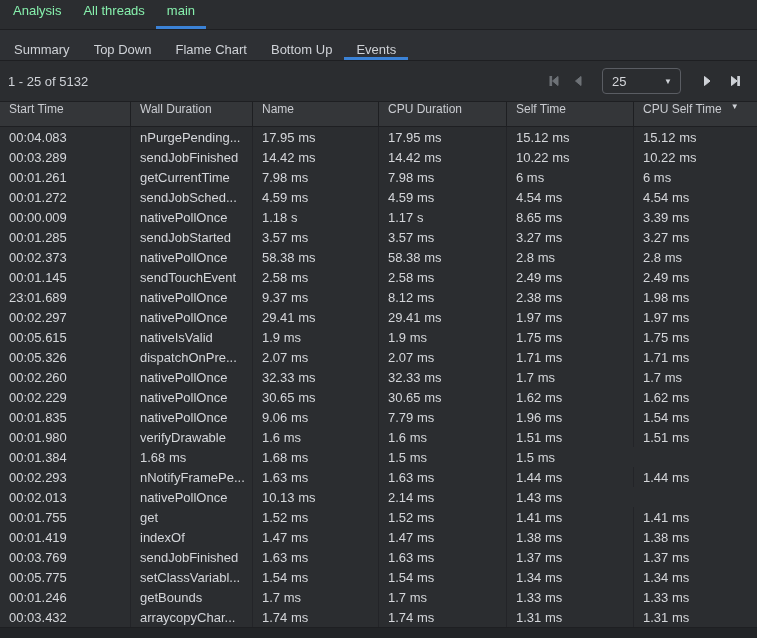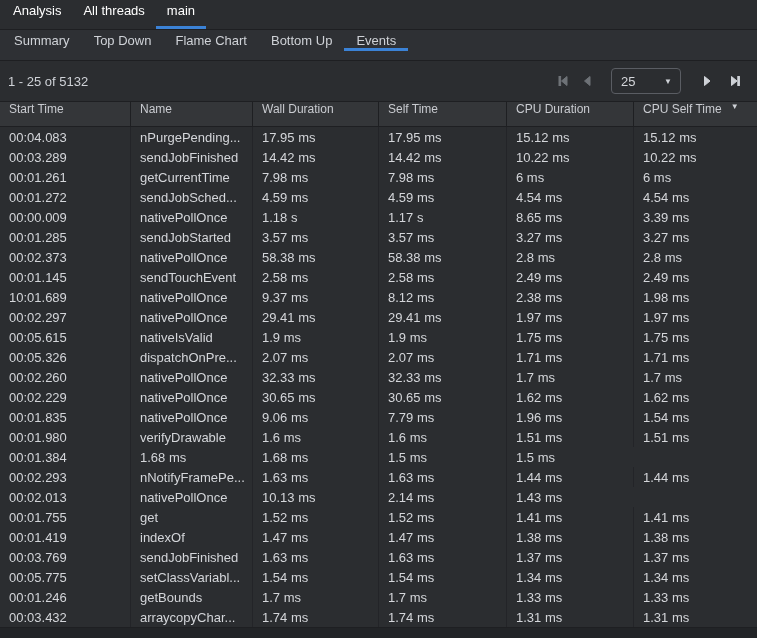--- a/index.html
+++ b/index.html
@@ -18,32 +18,32 @@
     display: flex;
     align-items: stretch;
     background: #2B2D30;
     border-bottom: 1px solid #1E1F22;
     padding-left: 2px;
   }
   .thread-tab {
     display: flex;
     align-items: center;
     padding: 8px 11px;
-    color: #ffffff;
+    color: #86efac;
     cursor: default;
     border-bottom: 3px solid transparent;
     padding-top: 3px;
   }
   .thread-tab.selected { border-bottom-color: #3B82D6; }
 
   
   .view-tabbar {
     height: 31px;
     display: flex;
-    align-items: flex-start;
+    align-items: flex-end;
     background: #2E3034;
     border-bottom: 1px solid #1E1F22;
     padding-left: 2px;
   }
   .view-tab {
     display: flex;
     align-items: center;
     padding: 0 12px;
     color: #CFD2D7;
     cursor: default;
@@ -67,21 +67,21 @@
   .pager { display: flex; align-items: center; }
   .pager-btn {
     width: 24px; height: 24px;
     display: flex; align-items: center; justify-content: center;
     background: transparent; border: none; cursor: default;
   }
   .pager-btn svg { display: block; }
   .icon-disabled { fill: #6E7277; stroke: #6E7277; }
   .icon-enabled { fill: #CFD2D7; stroke: #CFD2D7; }
   .page-size-select {
-    width: 70px; height: 26px;
+    width: 79px; height: 26px;
     margin: 0 14px 0 12px;
     border: 1px solid #5A5D63;
     border-radius: 4px;
     background: #2B2D30;
     display: flex; align-items: center;
     padding: 0 8px 0 9px;
     color: #D4D6DA;
     cursor: default;
   }
   .page-size-value { flex: 1; }
@@ -180,30 +180,30 @@
       </span>
     </button>
   </div>
 </div>
 
 <div class="table-header grid-row">
     <div class="header-cell">
       <span>Start Time</span>
     </div>
     <div class="header-cell">
+      <span>Wall Duration</span>
+    </div>
+    <div class="header-cell">
       <span>Name</span>
     </div>
     <div class="header-cell">
-      <span>Wall Duration</span>
+      <span>CPU Duration</span>
     </div>
     <div class="header-cell">
       <span>Self Time</span>
-    </div>
-    <div class="header-cell">
-      <span>CPU Duration</span>
     </div>
     <div class="header-cell">
       <span>CPU Self Time</span>
       <span class="sort-arrow">▼</span>
     </div>
   </div>
 <div class="table-body">
     <div class="table-row grid-row">
       <div class="body-cell">00:04.083</div>
       <div class="body-cell">nPurgePending...</div>
@@ -262,21 +262,21 @@
     </div>
     <div class="table-row grid-row">
       <div class="body-cell">00:01.145</div>
       <div class="body-cell">sendTouchEvent</div>
       <div class="body-cell">2.58 ms</div>
       <div class="body-cell">2.58 ms</div>
       <div class="body-cell">2.49 ms</div>
       <div class="body-cell">2.49 ms</div>
     </div>
     <div class="table-row grid-row">
-      <div class="body-cell">10:01.689</div>
+      <div class="body-cell">23:01.689</div>
       <div class="body-cell">nativePollOnce</div>
       <div class="body-cell">9.37 ms</div>
       <div class="body-cell">8.12 ms</div>
       <div class="body-cell">2.38 ms</div>
       <div class="body-cell">1.98 ms</div>
     </div>
     <div class="table-row grid-row">
       <div class="body-cell">00:02.297</div>
       <div class="body-cell">nativePollOnce</div>
       <div class="body-cell">29.41 ms</div>

